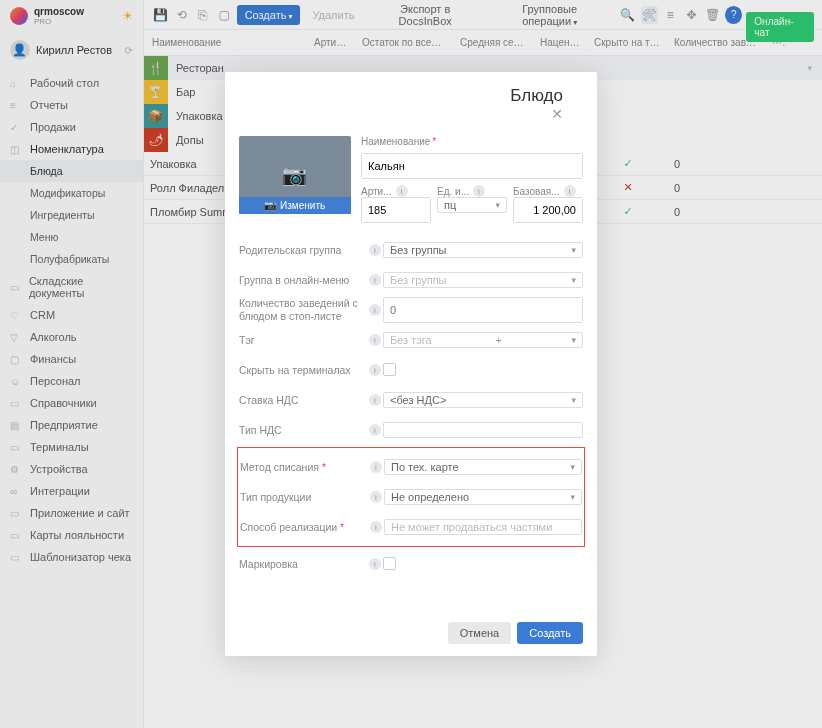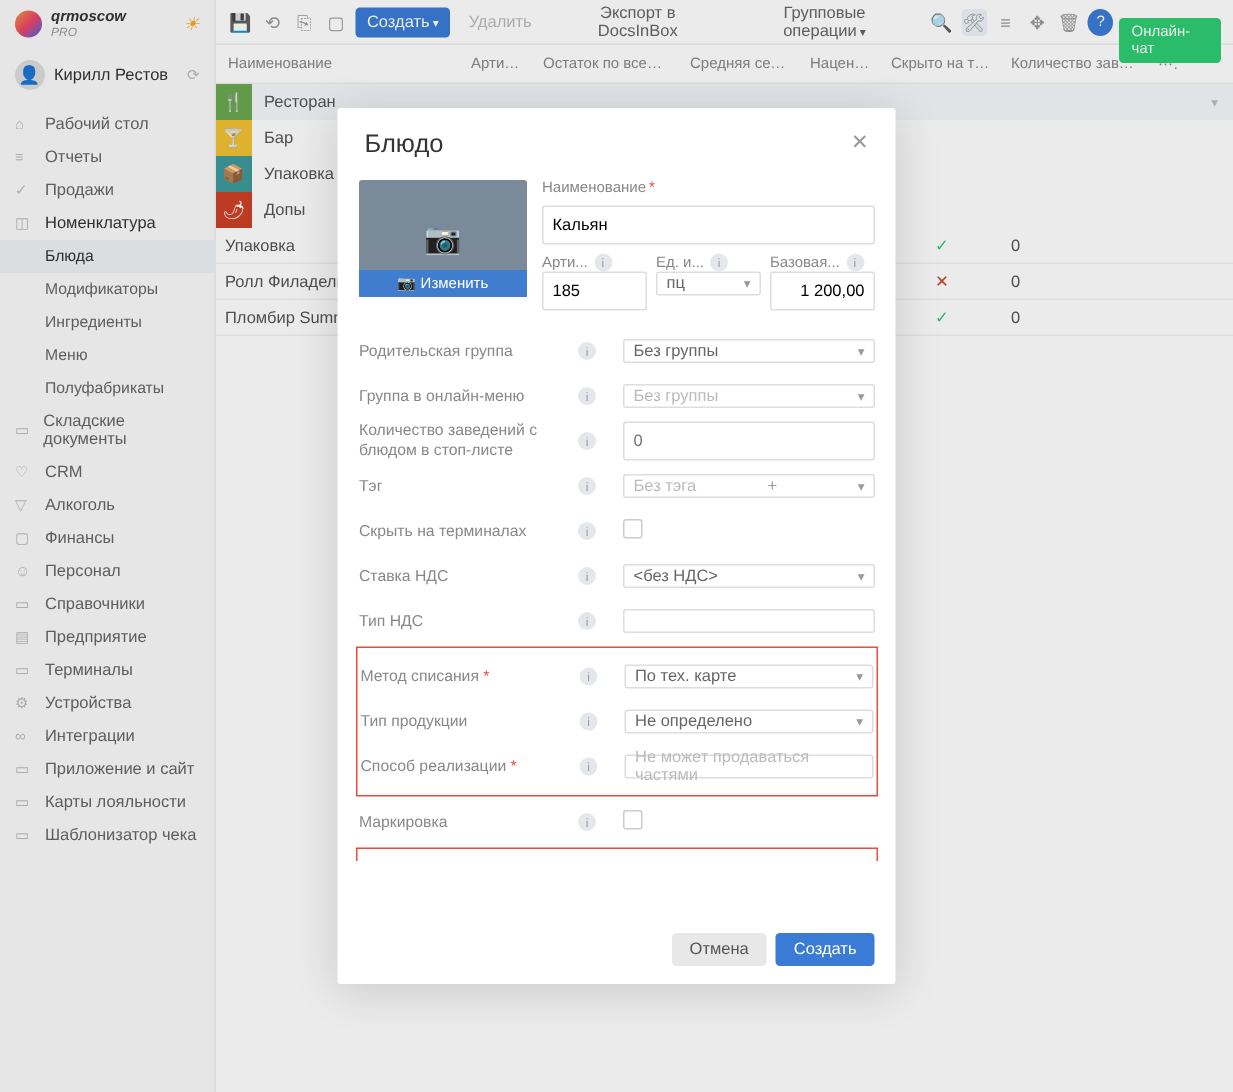--- a/index.html
+++ b/index.html
@@ -1,18 +1,18 @@
 <!DOCTYPE html>
 <html><head>
 <meta charset="utf-8">
 <style>
 * { box-sizing: border-box; margin: 0; padding: 0; }
 body { font-family: -apple-system, Arial, sans-serif; font-size: 11px; color: #333; background: #fff; width: 822px; height: 728px; overflow: hidden; position: relative; }
 .sidebar { position: absolute; left: 0; top: 0; width: 144px; height: 728px; background: #fafafa; border-right: 1px solid #eee; }
-.sb-header { display: flex; align-items: center; padding: 6px 10px; font-style: italic; }
+.sb-header { display: flex; align-items: center; padding: 6px 10px; }
 .sb-logo { width: 18px; height: 18px; border-radius: 50%; background: linear-gradient(135deg,#e94,#e46,#46e); margin-right: 6px; }
 .sb-org { font-size: 10px; color: #333; font-weight: 600; }
 .sb-pro { font-size: 8px; color: #999; }
 .sb-sun { margin-left: auto; color: #f9a825; font-size: 12px; }
 .sb-user { display: flex; align-items: center; padding: 8px 10px; }
 .sb-avatar { width: 20px; height: 20px; border-radius: 50%; background: #ddd; margin-right: 6px; display:flex;align-items:center;justify-content:center;font-size:12px; }
 .sb-username { font-size: 11px; color: #333; }
 .sb-refresh { margin-left: auto; color: #bbb; font-size: 10px; }
 .sb-nav { list-style: none; padding: 4px 0; }
 .sb-nav li { display: flex; align-items: center; padding: 5px 10px; color: #666; font-size: 11px; cursor: pointer; }
@@ -46,39 +46,39 @@
 .tree-label { flex: 1; padding-left: 8px; color: #555; }
 .tree-expand { margin-right: 10px; color: #bbb; font-size: 9px; }
 
 .data-row { height: 24px; display: flex; align-items: center; border-bottom: 1px solid #f2f2f2; font-size: 11px; color: #555; }
 .data-row .c { overflow: hidden; white-space: nowrap; padding: 0 6px; }
 .c1 { width: 164px; padding-left: 8px; } .c2 { width: 48px; } .c3 { width: 98px; } .c4 { width: 80px; } .c5 { width: 54px; } .c6 { width: 80px; text-align: center; } .c7 { width: 98px; }
 .ck { color: #2ecc71; } .cx { color: #cc4125; }
 
 .overlay { position: absolute; inset: 0; background: rgba(0,0,0,0.08); display: flex; justify-content: center; padding-top: 72px; }
 .modal { width: 372px; background: #fff; border-radius: 2px; box-shadow: 0 4px 30px rgba(0,0,0,0.15); display: flex; flex-direction: column; max-height: 584px; }
-.modal-head { display: flex; align-items: flex-start; padding: 14px 18px 10px; }
+.modal-head { display: flex; align-items: flex-end; padding: 14px 34px 10px; flex-direction: column; }
 .modal-title { font-size: 17px; color: #333; }
 .modal-close { margin-left: auto; color: #999; cursor: pointer; font-size: 14px; }
 .modal-body { padding: 4px 14px; overflow-y: auto; flex: 1; position: relative; }
 .modal-body::-webkit-scrollbar { width: 5px; } .modal-body::-webkit-scrollbar-thumb { background: #ccc; border-radius: 3px; }
 
 .topblock { display: flex; gap: 10px; margin-bottom: 12px; }
 .img-box { width: 112px; height: 78px; background: #7a8a99; border-radius: 2px; display: flex; flex-direction: column; align-items: center; justify-content: center; color: #c8d0d8; position: relative; }
 .img-cam { font-size: 20px; }
 .img-change { position: absolute; bottom: 0; left: 0; right: 0; background: rgba(58,123,213,0.9); color: #fff; font-size: 10px; padding: 3px; text-align: center; }
 .top-right { flex: 1; display: flex; flex-direction: column; gap: 6px; }
 .fld-label { font-size: 10px; color: #888; display: flex; align-items: center; gap: 2px; }
 .req { color: #e74c3c; }
 .fld-input { width: 100%; height: 26px; border: 1px solid #ddd; border-radius: 2px; padding: 0 6px; font-size: 11px; }
 .triple { display: flex; gap: 6px; }
 .triple > div { flex: 1; }
 .info-dot { display: inline-flex; width: 12px; height: 12px; border-radius: 50%; background: #e4e8ec; color: #999; font-size: 8px; align-items: center; justify-content: center; margin-left: 2px; }
 
-.form-row { display: flex; align-items: center; min-height: 30px; padding: 2px 0; gap: 16px; }
+.form-row { display: flex; align-items: center; min-height: 30px; padding: 2px 0; }
 .fr-label { width: 126px; font-size: 10.5px; color: #888; line-height: 1.2; }
 .fr-info { width: 18px; display: flex; justify-content: center; }
 .fr-ctrl { flex: 1; }
 .select { height: 16px; border: 1px solid #ddd; border-radius: 2px; display: flex; align-items: center; padding: 0 6px; font-size: 11px; color: #666; position: relative; }
 .select .placeholder { color: #bbb; }
 .select .caret { margin-left: auto; color: #999; font-size: 9px; }
 .select .plus { margin-left: auto; color: #999; margin-right: 6px; }
 .checkbox { width: 13px; height: 13px; border: 1px solid #ccc; border-radius: 2px; display: inline-flex; align-items: center; justify-content: center; }
 .checkbox.checked { background: #3a7bd5; border-color: #3a7bd5; color: #fff; font-size: 9px; }
 .text-right { text-align: right; }

